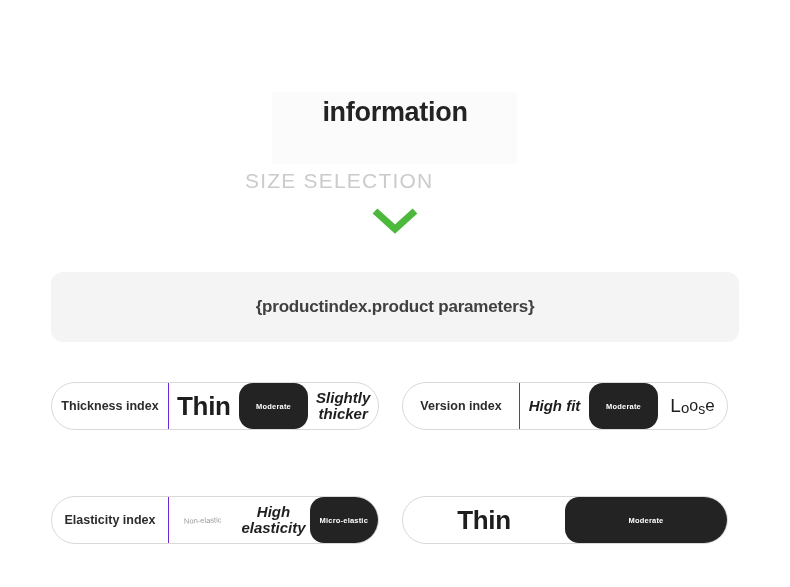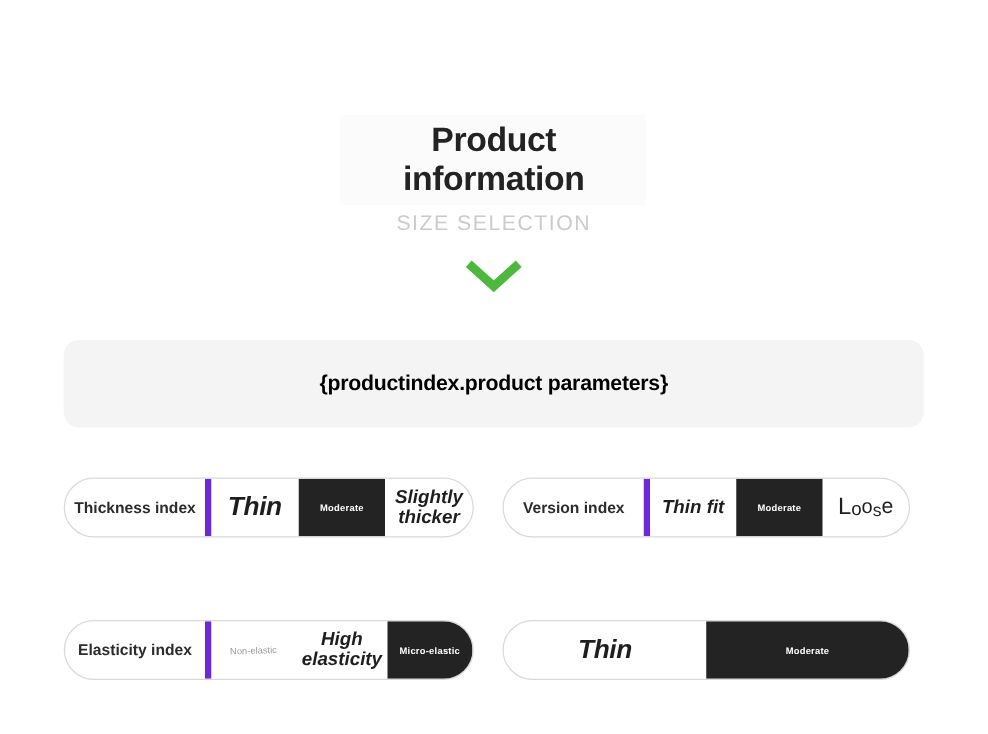--- a/index.html
+++ b/index.html
@@ -42,25 +42,25 @@
     line-height: 31px;
     color: #232323;
     letter-spacing: -0.3px;
     text-align: center;
   }
   .subtitle {
     position: absolute;
     left: 245px;
     top: 169px;
     width: 300px;
-    font-size: 17px;
+    font-size: 21px;
     font-weight: normal;
     letter-spacing: 1.2px;
     color: #cbcbcb;
-    text-align: center;
+    text-align: left;
   }
   .chevron {
     position: absolute;
     left: 370px;
     top: 205px;
     width: 50px;
     height: 30px;
   }
 
   
@@ -72,21 +72,21 @@
     height: 70px;
     background: #f4f4f4;
     border-radius: 12px;
     display: flex;
     align-items: center;
     justify-content: center;
   }
   .banner-text {
     font-size: 17px;
     font-weight: bold;
-    color: #000000;
+    color: #404040;
     letter-spacing: -0.2px;
   }
 
   
   .pill {
     position: absolute;
     height: 48px;
     border: 1px solid #d9d9d9;
     border-radius: 24px;
     background: #ffffff;
@@ -106,33 +106,34 @@
     text-align: center;
     box-sizing: border-box;
     height: 100%;
     padding: 0 4px;
   }
   .seg.label {
     flex: 0 0 117px;
     font-size: 12.5px;
     font-weight: bold;
     color: #2c2c2c;
-    border-right: 5px solid #6d28d9;
+    border-right: 1px solid #6d28d9;
   }
   .seg.opt {
     flex: 1 1 0;
     color: #1e1e1e;
   }
   .seg.opt.dark {
     background: #232323;
     color: #ffffff;
-  }
-
-  
-  .t-big     { font-size: 21px; font-weight: bold; letter-spacing: -0.3px; font-style: italic; }
+    border-radius: 14px;
+  }
+
+  
+  .t-big     { font-size: 26px; font-weight: bold; letter-spacing: -0.3px; }
   .t-mid     { font-size: 15px; font-weight: bold; line-height: 16px; font-style: italic; }
   .t-tiny    { font-size: 7.5px; font-weight: bold; letter-spacing: 0.2px; }
   .t-faint   { font-size: 7.5px; font-weight: normal; color: #9a9a9a; transform: rotate(-2deg); }
   .t-xbig    { font-size: 24px; font-weight: bold; letter-spacing: -0.5px; }
 
   
   .wavy { font-size: 17px; font-weight: normal; white-space: nowrap; }
   .wavy span:nth-child(1) { font-size: 19px; }
   .wavy span:nth-child(2) { font-size: 15px; position: relative; top: 1px; }
   .wavy span:nth-child(3) { font-size: 16px; position: relative; top: -1px; }
@@ -140,21 +141,20 @@
   .wavy span:nth-child(5) { font-size: 17px; position: relative; top: -1px; }
 </style>
 </head>
 <body>
 
 <div class="header">
 
   <div class="title-plate"></div>
 
   <div class="title">
-    <div>Product</div>
     <div>information</div>
   </div>
 
   <div class="subtitle">SIZE SELECTION</div>
 
   <div class="chevron">
     <svg width="50" height="30" viewBox="0 0 50 30" xmlns="http://www.w3.org/2000/svg">
       <polyline points="5,6 25,24 45,6" fill="none" stroke="#4CB83C" stroke-width="7" stroke-linecap="butt" stroke-linejoin="miter"></polyline>
     </svg>
   </div>
@@ -173,21 +173,21 @@
     <span class="t-tiny">Moderate</span>
   </div>
   <div class="seg opt">
     <span class="t-mid">Slightly thicker</span>
   </div>
 </div>
 
 <div class="pill row1 right">
   <div class="seg label">Version index</div>
   <div class="seg opt">
-    <span class="t-mid">Thin fit</span>
+    <span class="t-mid">High fit</span>
   </div>
   <div class="seg opt dark">
     <span class="t-tiny">Moderate</span>
   </div>
   <div class="seg opt">
     <span class="wavy" id="loose-text"><span>L</span><span>o</span><span>o</span><span>s</span><span>e</span></span>
   </div>
 </div>
 
 <div class="pill row2 left">

